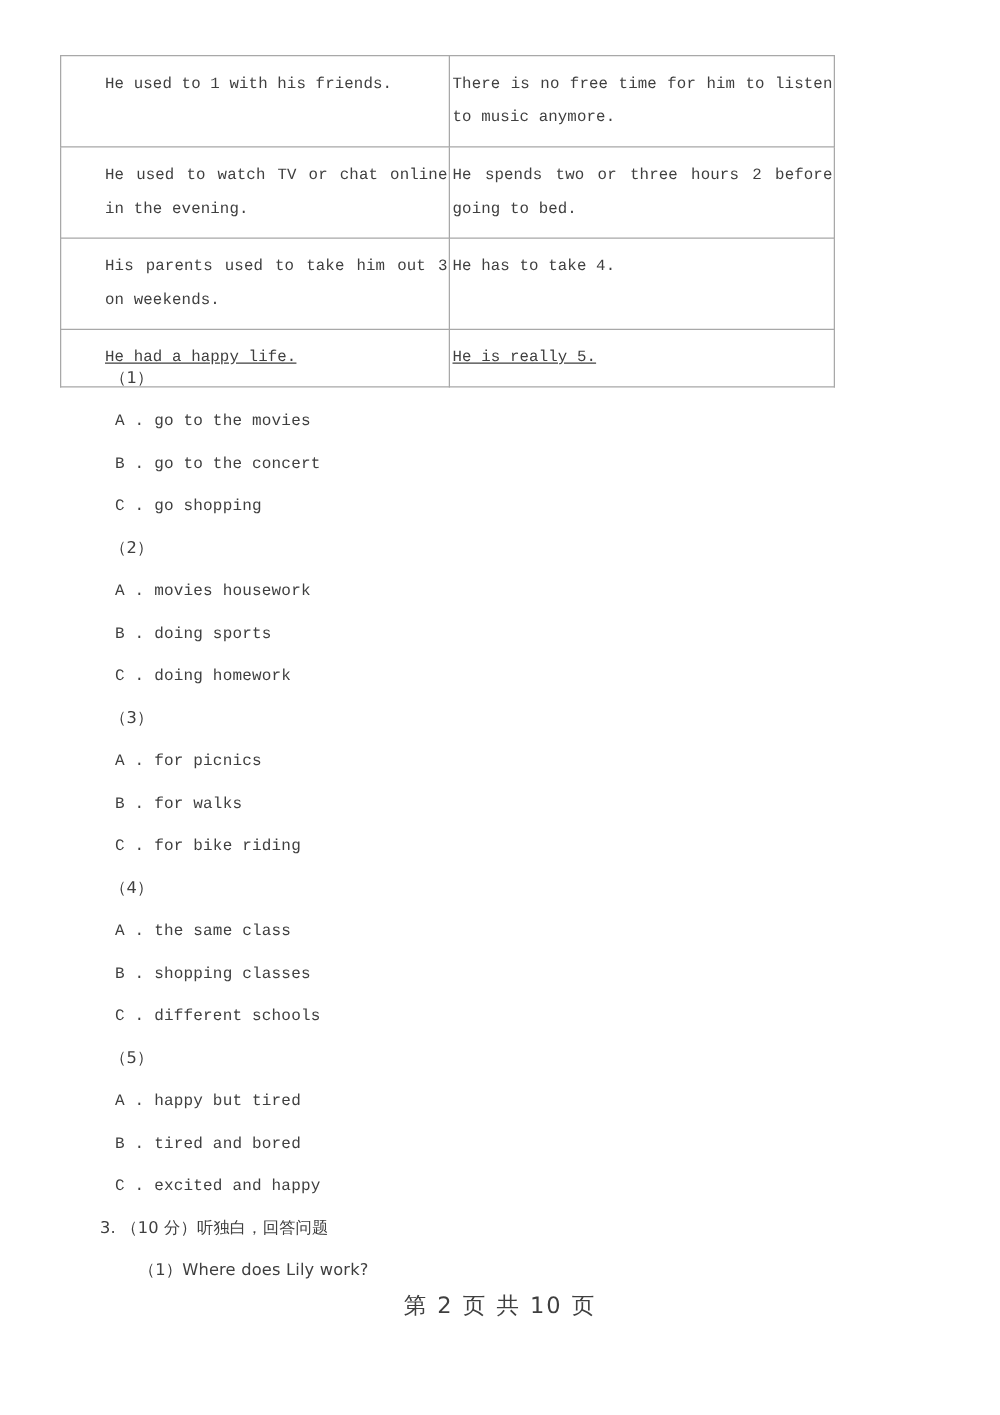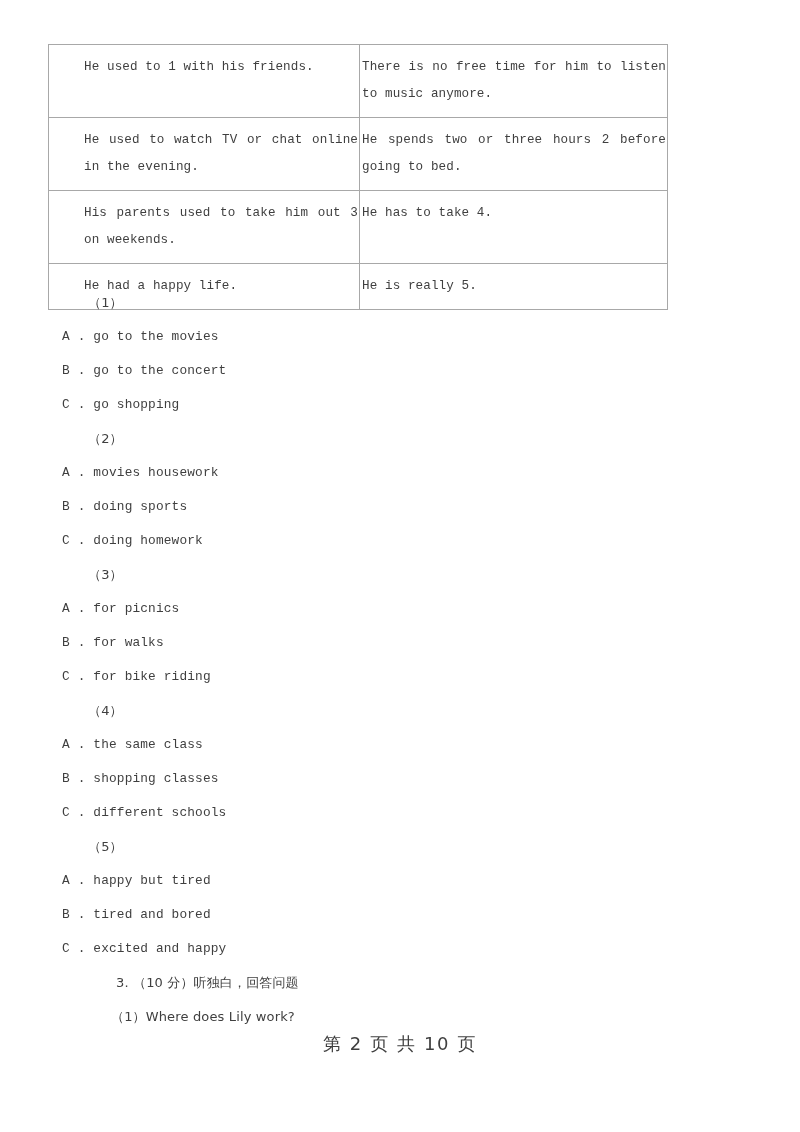--- a/index.html
+++ b/index.html
@@ -46,41 +46,41 @@
   }
   .compare-table td.col-left  { width: 274px; padding-left: 35px; }
   .compare-table td.col-right { width: 304px; margin-left: 24px; }
   .cell-justify {
     text-align: justify;
     text-align-last: left;
   }
   .row-h1 td { height: 47px; }
   .row-h2 td { height: 47px; }
   .row-h3 td { height: 45px; }
-  .row-h4 td { height: 22px; }
+  .row-h4 td { height: 22px; text-decoration: underline; }
 
   
   .qa-block {
     position: absolute;
     left: 0;
     top: 286px;
     width: 800px;
   }
   .line {
     font-family: "Liberation Mono", "DejaVu Sans Mono", monospace;
     font-size: 12.8px;
     color: #3f3f3f;
     height: 34px;
     line-height: 34px;
     white-space: pre;
     letter-spacing: 0.15px;
   }
   .line.qnum   { padding-left: 88px; }
-  .line.option { padding-left: 62px; }
-  .line.sect   { padding-left: 116px; }
+  .line.option { padding-left: 92px; }
+  .line.sect   { padding-left: 80px; }
   .line.subq   { padding-left: 84px; margin-left: 27px; }
 
   .cjk {
     font-family: "DejaVu Sans", "Liberation Sans", sans-serif;
     font-size: 13px;
   }
 
   
   .footer {
     position: absolute;

